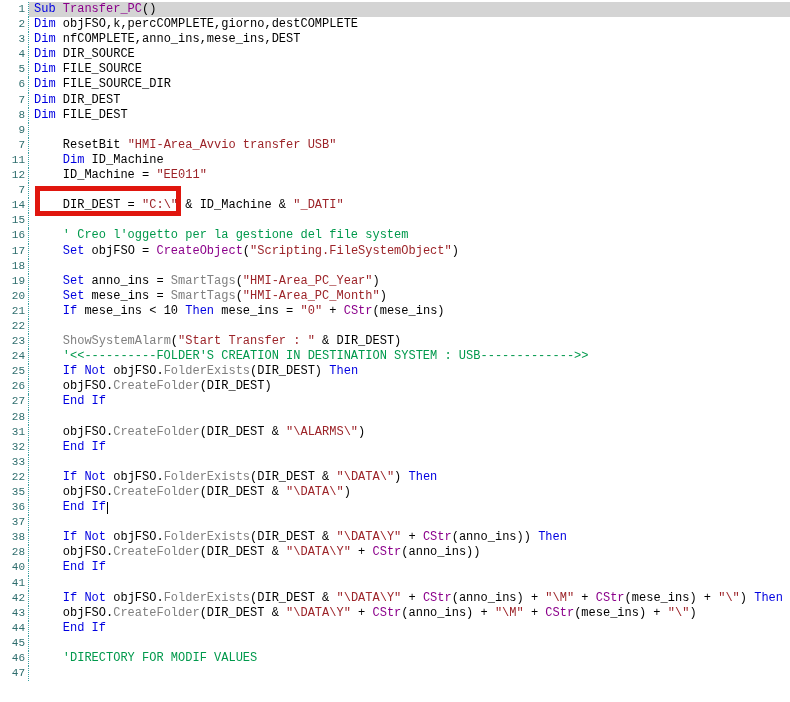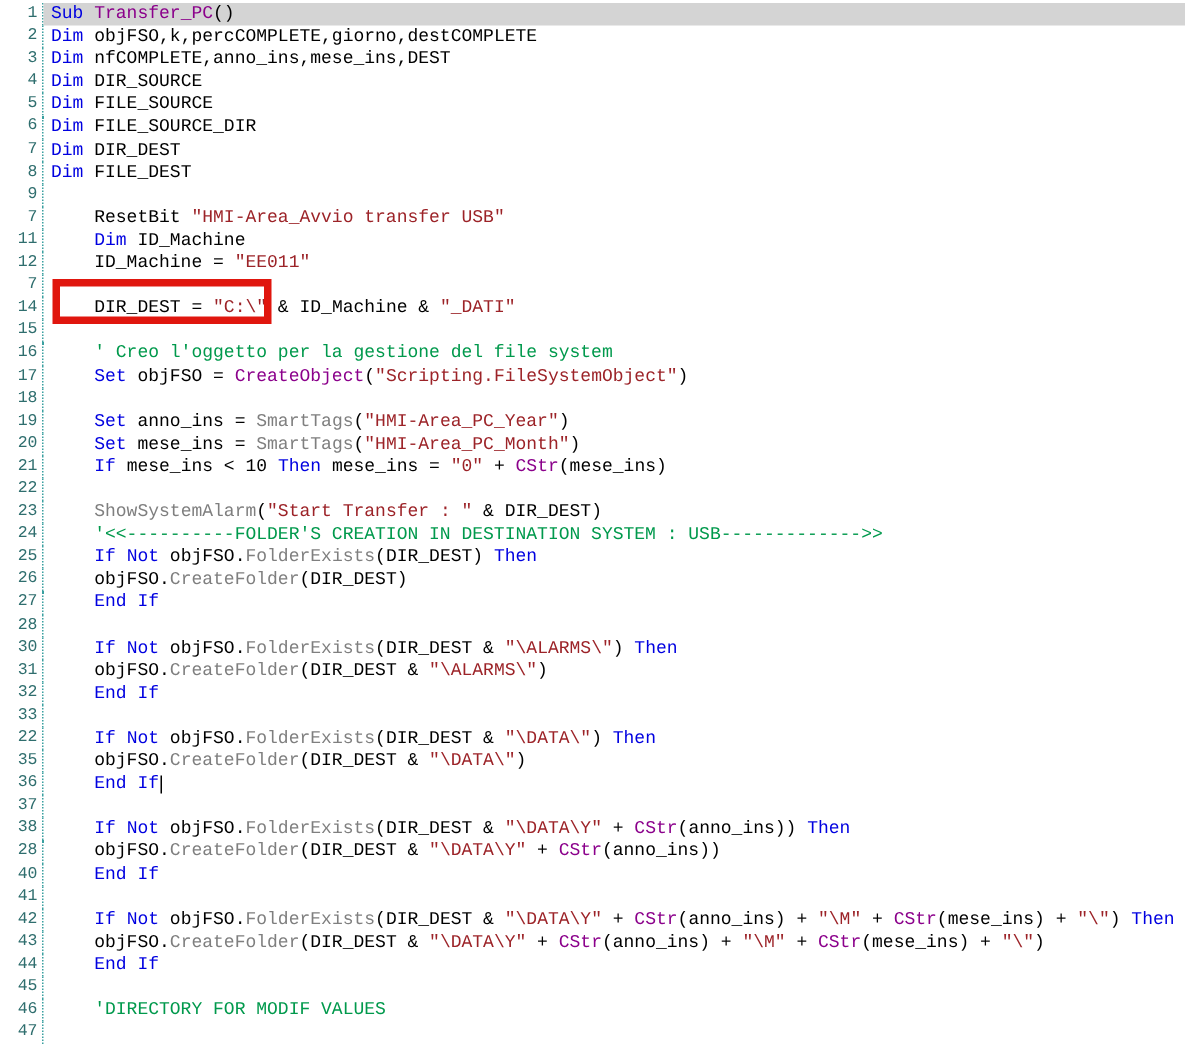--- a/index.html
+++ b/index.html
@@ -147,24 +147,20 @@
       </div>
       <div class="row">
         <div class="gutter">27</div>
         <div class="code"><span class="tok-pl">    </span><span class="tok-kw">End If</span></div>
       </div>
       <div class="row">
         <div class="gutter">28</div>
         <div class="code"></div>
       </div>
       <div class="row">
-        <div class="gutter">30</div>
-        <div class="code"><span class="tok-pl">    </span><span class="tok-kw">If</span><span class="tok-pl"> </span><span class="tok-kw">Not</span><span class="tok-pl"> objFSO.</span><span class="tok-fn">FolderExists</span><span class="tok-pl">(DIR_DEST &amp; </span><span class="tok-st">"\ALARMS\"</span><span class="tok-pl">) </span><span class="tok-kw">Then</span></div>
-      </div>
-      <div class="row">
         <div class="gutter">31</div>
         <div class="code"><span class="tok-pl">    objFSO.</span><span class="tok-fn">CreateFolder</span><span class="tok-pl">(DIR_DEST &amp; </span><span class="tok-st">"\ALARMS\"</span><span class="tok-pl">)</span></div>
       </div>
       <div class="row">
         <div class="gutter">32</div>
         <div class="code"><span class="tok-pl">    </span><span class="tok-kw">End If</span></div>
       </div>
       <div class="row">
         <div class="gutter">33</div>
         <div class="code"></div>

